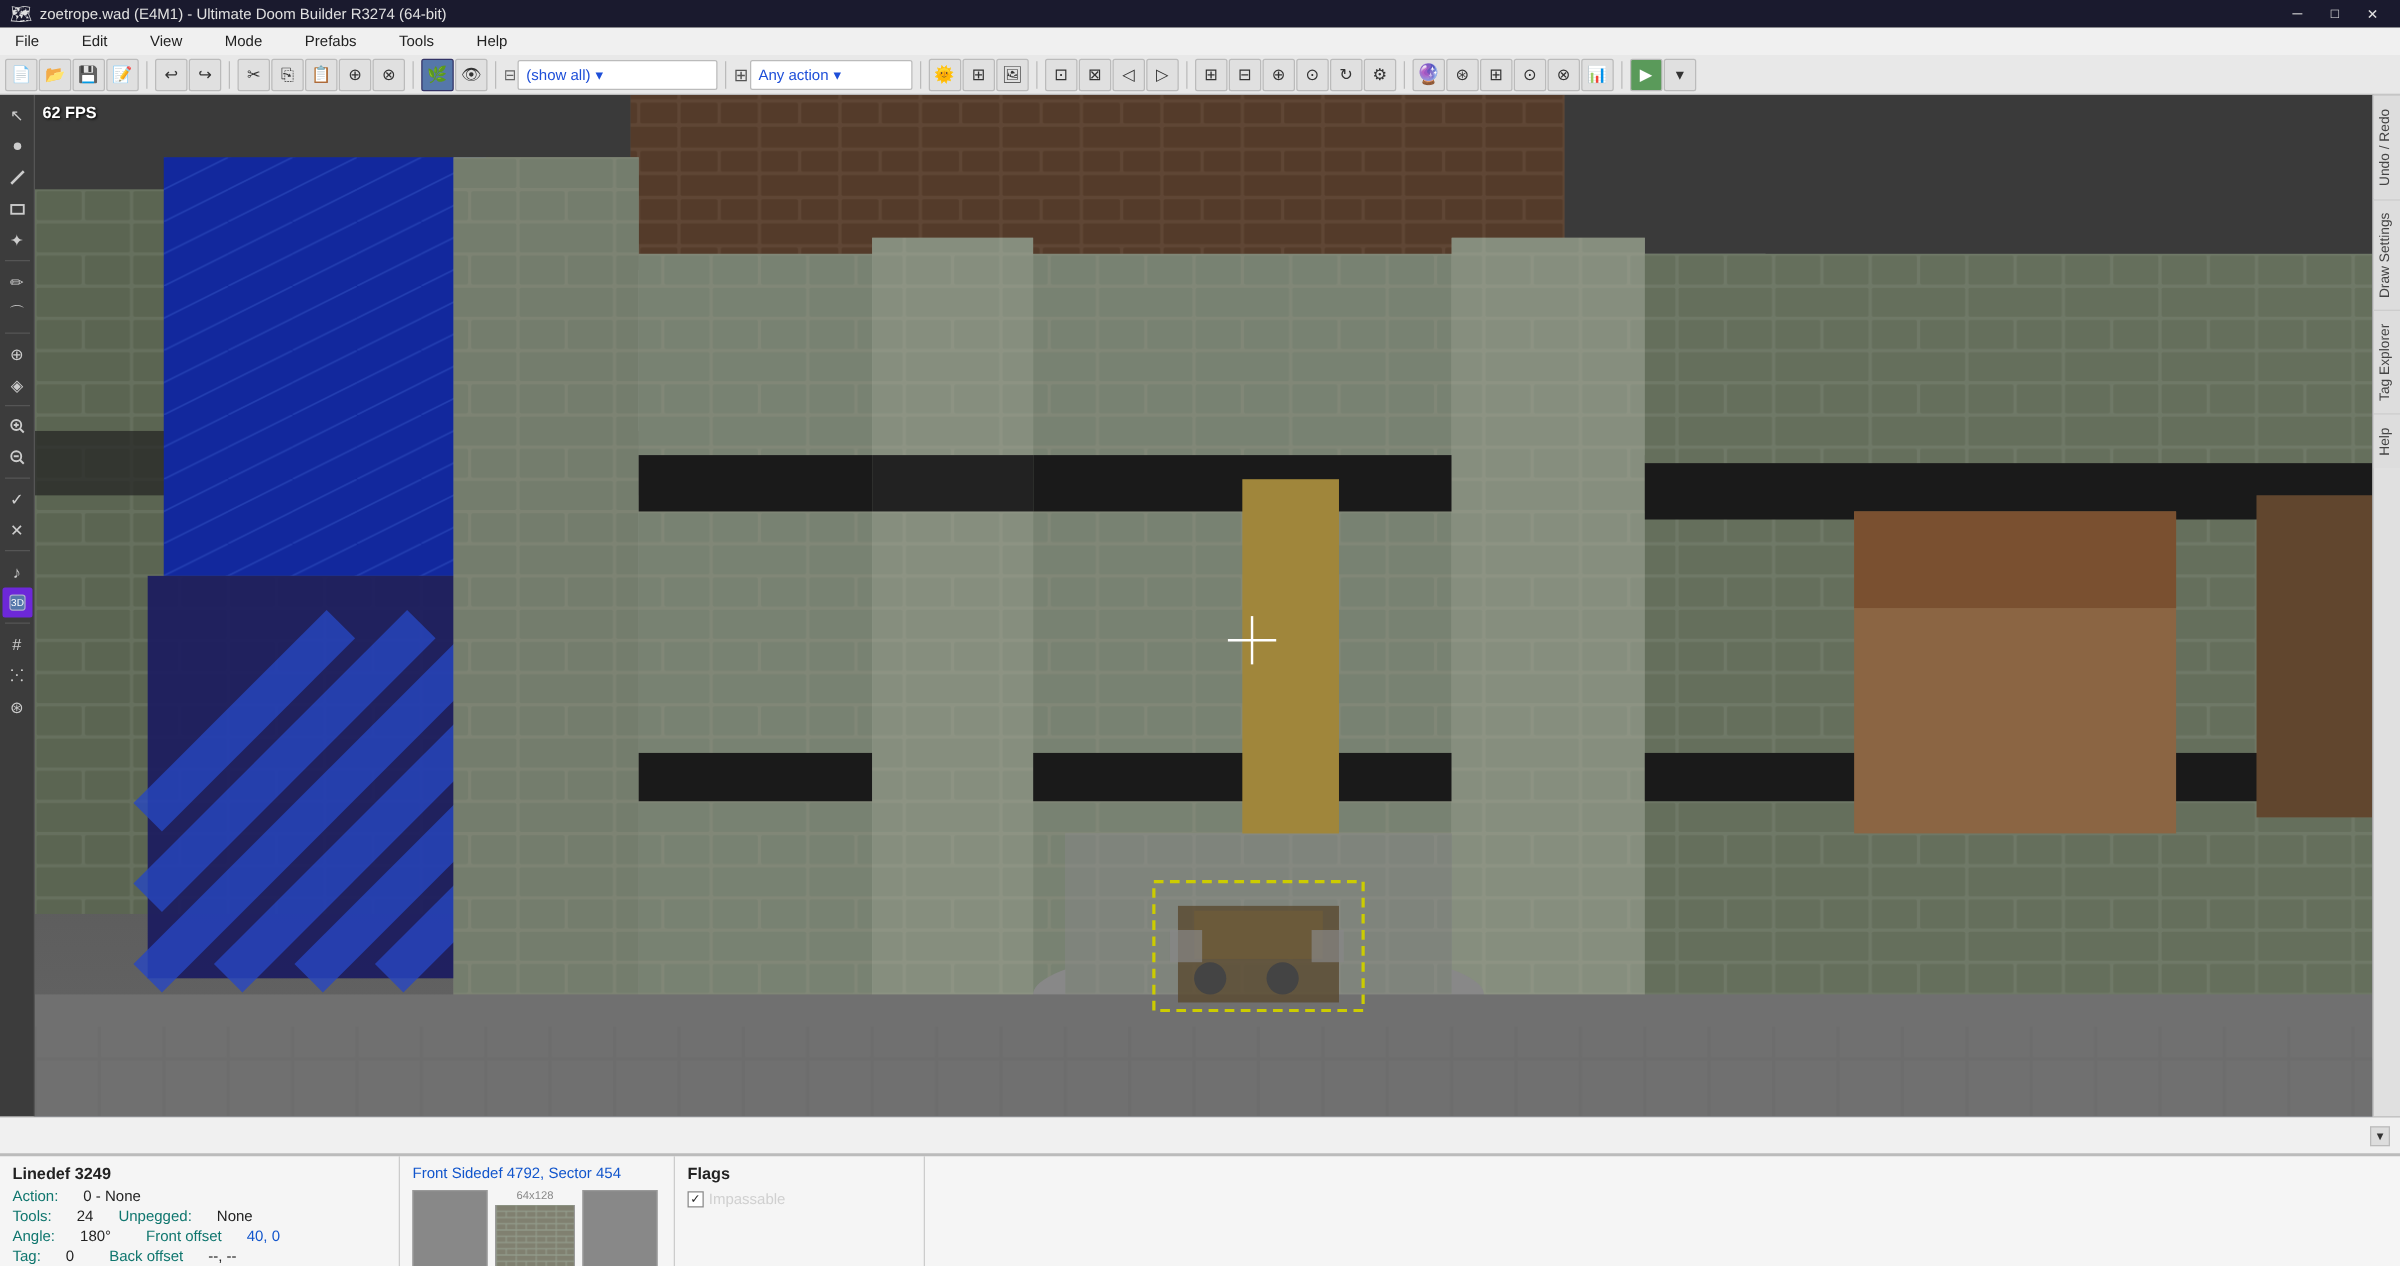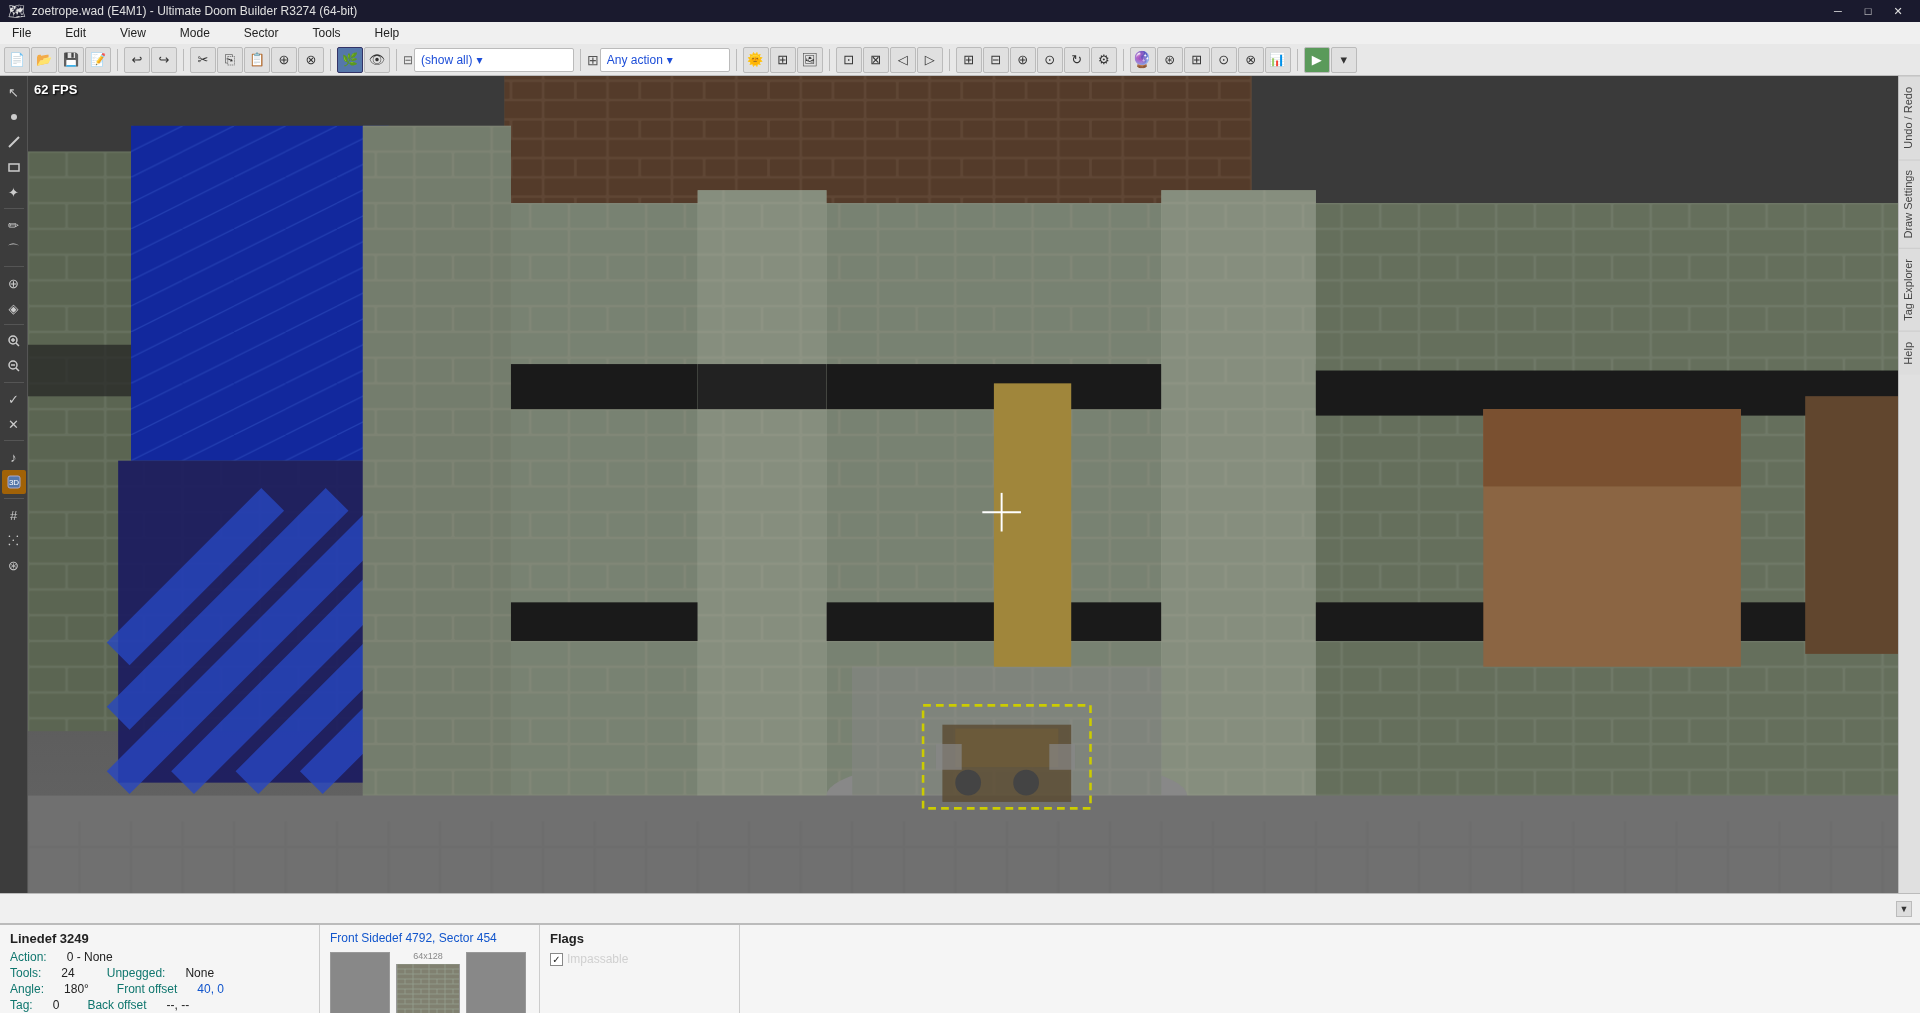--- a/index.html
+++ b/index.html
@@ -141,21 +141,21 @@
       background: transparent;
       border: none;
       cursor: pointer;
       display: flex;
       align-items: center;
       justify-content: center;
       color: #ccc;
       font-size: 13px;
       border-radius: 2px;
     }
-    .lt-btn.active { background: #a16207; }
+    .lt-btn.active { background: #6d28d9; }
     .lt-separator {
       width: 20px;
       height: 1px;
       background: #555;
       margin: 3px 0;
     }
 
     
     #viewport {
       flex: 1;
@@ -340,21 +340,21 @@
     <button class="titlebar-btn">□</button>
     <button class="titlebar-btn close">✕</button>
   </div>
 </div>
 
 <div id="menubar">
   <span class="menu-item">File</span>
   <span class="menu-item">Edit</span>
   <span class="menu-item">View</span>
   <span class="menu-item">Mode</span>
-  <span class="menu-item">Sector</span>
+  <span class="menu-item">Prefabs</span>
   <span class="menu-item">Tools</span>
   <span class="menu-item">Help</span>
 </div>
 
 <div id="toolbar">
 
   <div class="tb-group">
     <div class="tb-btn" title="New">📄</div>
     <div class="tb-btn" title="Open">📂</div>
     <div class="tb-btn" title="Save">💾</div>
@@ -642,21 +642,21 @@
 
   <div id="info-left">
     <div class="linedef-title">Linedef 3249</div>
     <div class="info-row">
       <span class="info-label">Action:</span>
       <span class="info-value">0 - None</span>
     </div>
     <div class="info-row">
       <span class="info-label">Tools:</span>
       <span class="info-value">24</span>
-      <span class="info-label" style="margin-left:12px;">Unpegged:</span>
+      <span class="info-label" style="margin-left:0;">Unpegged:</span>
       <span class="info-value">None</span>
     </div>
     <div class="info-row">
       <span class="info-label">Angle:</span>
       <span class="info-value">180°</span>
       <span class="info-label" style="margin-left:8px;">Front offset</span>
       <span class="info-value-blue">40, 0</span>
     </div>
     <div class="info-row">
       <span class="info-label">Tag:</span>

